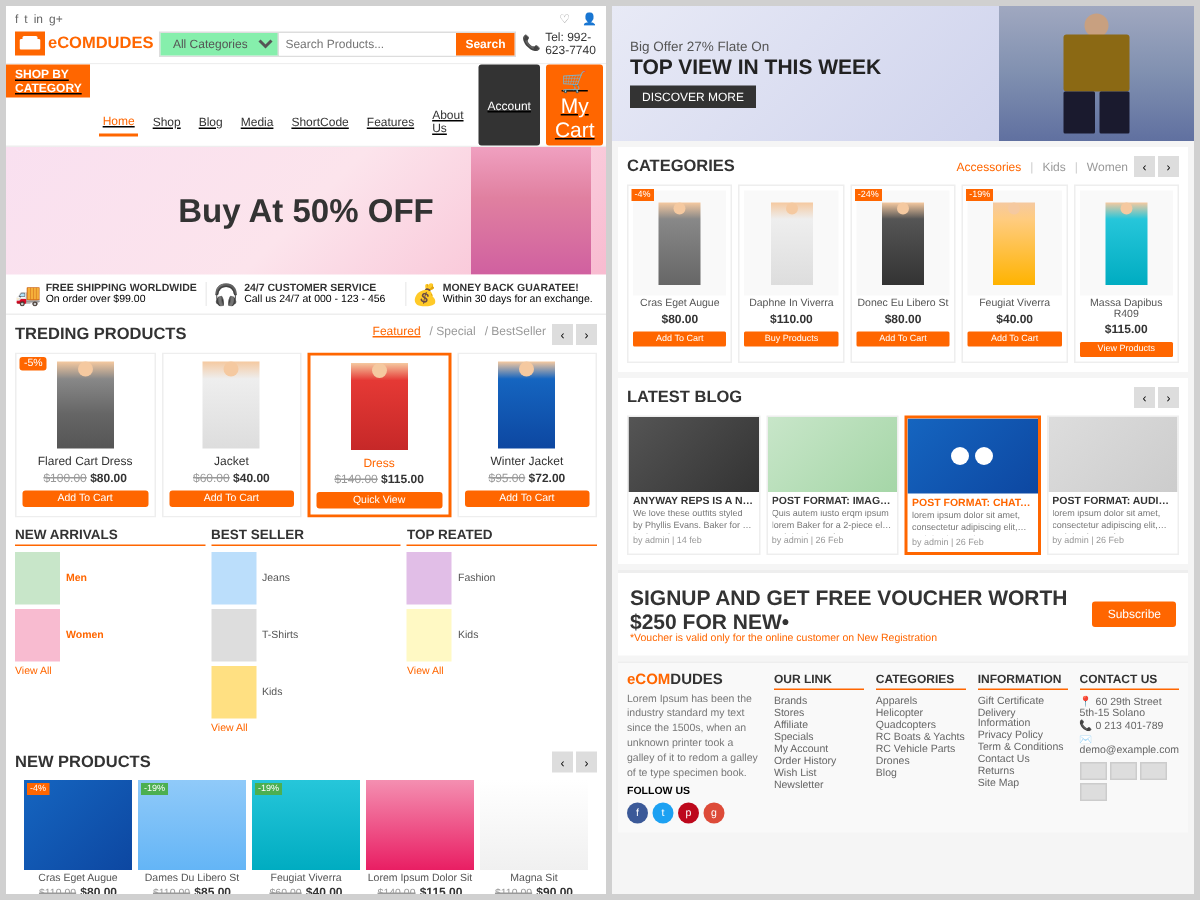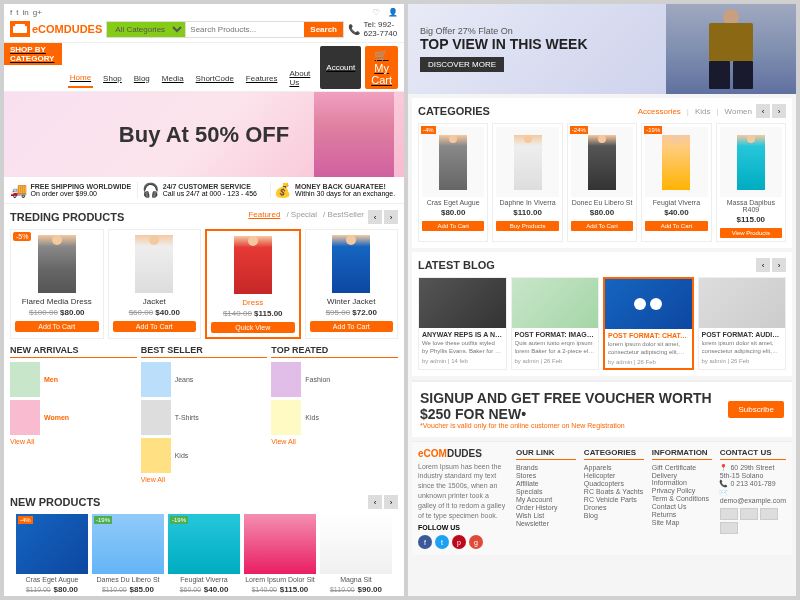--- a/index.html
+++ b/index.html
@@ -16,35 +16,35 @@
     .header { background: #fff; padding: 4px 6px; border-bottom: 1px solid #eee; }
     .header-top { display: flex; align-items: center; justify-content: space-between; margin-bottom: 3px; }
     .social-icons { display: flex; gap: 4px; font-size: 8px; color: #666; }
     .header-search-row { display: flex; align-items: center; gap: 4px; }
     .logo { display: flex; align-items: center; gap: 2px; }
     .logo-icon { width: 20px; height: 16px; background: #ff6600; display: flex; align-items: center; justify-content: center; }
     .logo-icon svg { width: 14px; height: 10px; }
     .logo-text { font-size: 11px; font-weight: bold; color: #333; }
     .logo-text span { color: #ff6600; }
     .search-area { display: flex; flex: 1; border: 1px solid #ddd; }
-    .category-select { font-size: 8px; padding: 2px 4px; border: none; border-right: 1px solid #ddd; background: #84cc16; color: #555; }
+    .category-select { font-size: 8px; padding: 2px 4px; border: none; border-right: 1px solid #ddd; background: #86efac; color: #555; }
     .search-input { flex: 1; font-size: 8px; padding: 2px 4px; border: none; outline: none; }
     .search-btn { background: #ff6600; color: #fff; border: none; padding: 2px 6px; font-size: 8px; cursor: pointer; font-weight: bold; }
     .phone-area { display: flex; align-items: center; gap: 3px; font-size: 8px; color: #333; }
     .phone-icon { color: #ff6600; font-size: 10px; }
 
     
     .nav-bar { background: #fff; border-bottom: 1px solid #eee; }
     .nav-top { background: #ff6600; color: #fff; padding: 2px 6px; font-size: 8px; font-weight: bold; display: inline-block; }
     .nav-links { display: flex; align-items: center; padding: 0 6px; gap: 8px; background: #fff; }
     .nav-link { font-size: 8px; color: #333; padding: 4px 2px; cursor: pointer; text-decoration: none; margin-top: 22px; }
     .nav-link.active { color: #ff6600; border-bottom: 2px solid #ff6600; }
     .nav-actions { margin-left: auto; display: flex; gap: 4px; }
     .btn-account { background: #333; color: #fff; border: none; padding: 3px 6px; font-size: 8px; cursor: pointer; border-radius: 2px; }
-    .btn-cart { background: #ff6600; color: #fff; border: none; padding: 3px 6px; font-size: 11px; cursor: pointer; border-radius: 2px; }
+    .btn-cart { background: #ff6600; color: #fff; border: none; padding: 3px 6px; font-size: 14px; cursor: pointer; border-radius: 2px; }
 
     
     .hero-banner { background: linear-gradient(135deg, #f9e0f0 0%, #fce4ec 50%, #f8bbd0 100%); height: 85px; display: flex; align-items: center; justify-content: center; position: relative; overflow: hidden; }
     .hero-text { font-size: 20px; font-weight: bold; color: #333; text-align: center; z-index: 2; }
     .hero-model { position: absolute; right: 10px; top: 0; bottom: 0; width: 80px; background: linear-gradient(to bottom, #f0c0d0, #e8a0b8); border-radius: 0; }
 
     
     .service-bar { display: flex; padding: 5px 6px; gap: 4px; border-bottom: 1px solid #eee; }
     .service-item { flex: 1; display: flex; align-items: center; gap: 3px; }
     .service-icon { font-size: 14px; color: #ff6600; }
@@ -272,21 +272,21 @@
         </div>
       </div>
       <div class="products-grid">
         <div class="product-card">
           <div class="product-badge">-5%</div>
           <div class="product-img">
             <div style="width:38px;height:58px;background:linear-gradient(to bottom,#f5c9a0 0%,#888 20%,#666 60%,#555 100%);position:relative;">
               <div style="width:10px;height:10px;background:#f5c9a0;border-radius:50%;position:absolute;top:0;left:14px;"></div>
             </div>
           </div>
-          <div class="product-name">Flared Media Dress</div>
+          <div class="product-name">Flared Cart Dress</div>
           <div class="product-prices">
             <span class="price-old">$100.00</span> <span class="price-new">$80.00</span>
           </div>
           <button class="btn-add">Add To Cart</button>
         </div>
         <div class="product-card">
           <div class="product-img">
             <div style="width:38px;height:58px;background:linear-gradient(to bottom,#f5c9a0 0%,#eee 20%,#ddd 100%);position:relative;">
               <div style="width:10px;height:10px;background:#f5c9a0;border-radius:50%;position:absolute;top:0;left:14px;"></div>
             </div>

